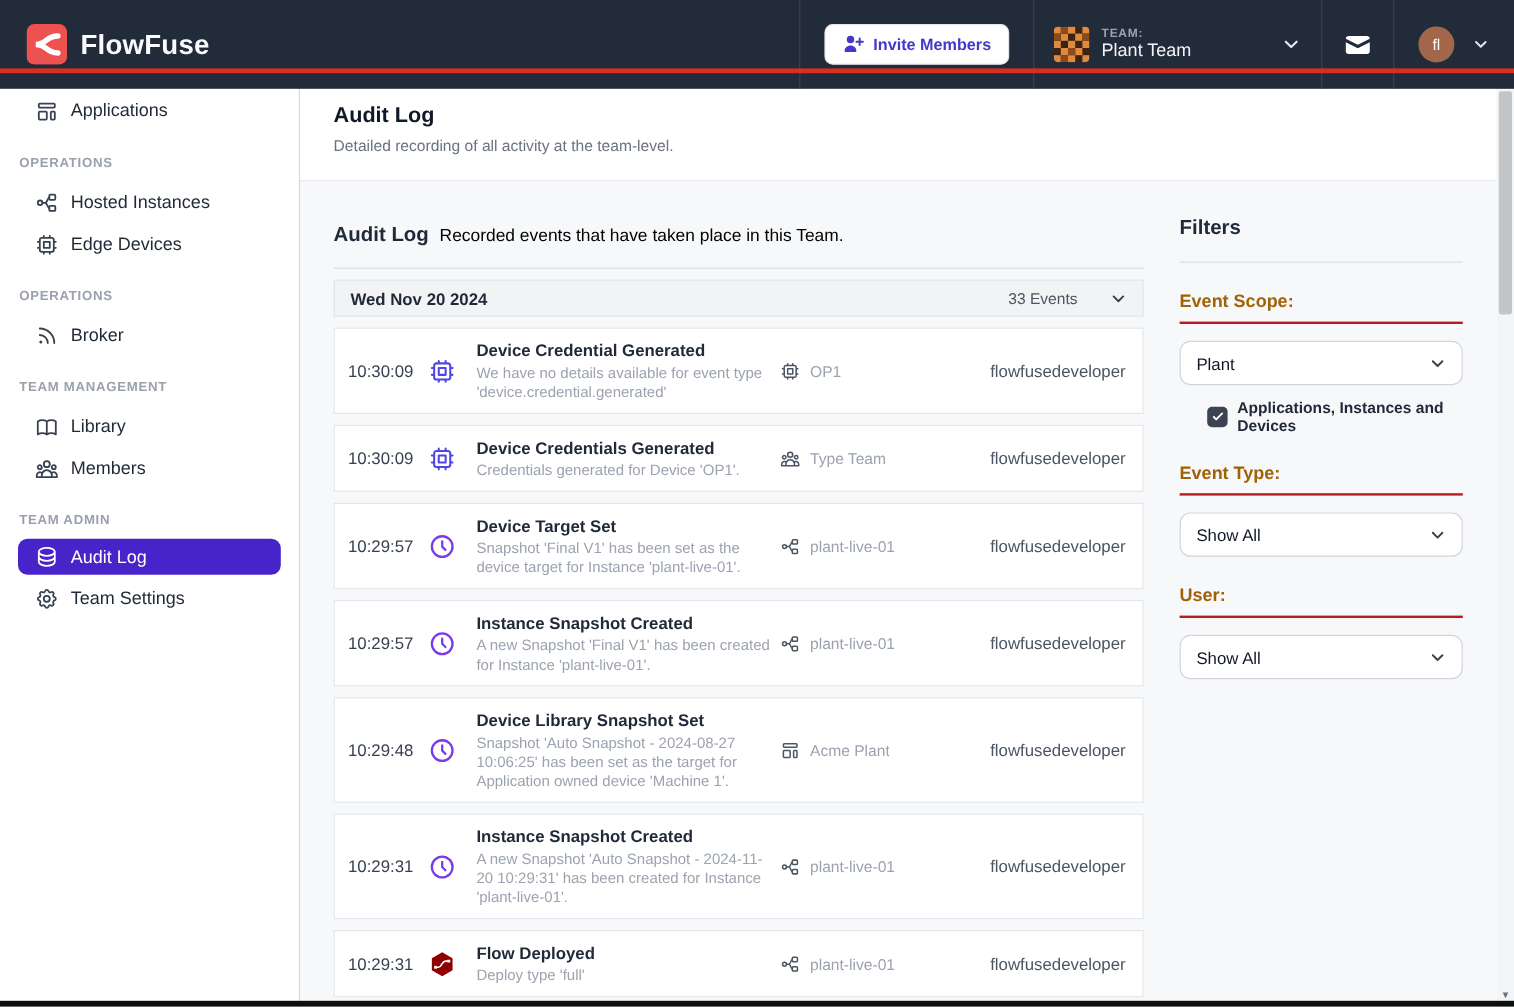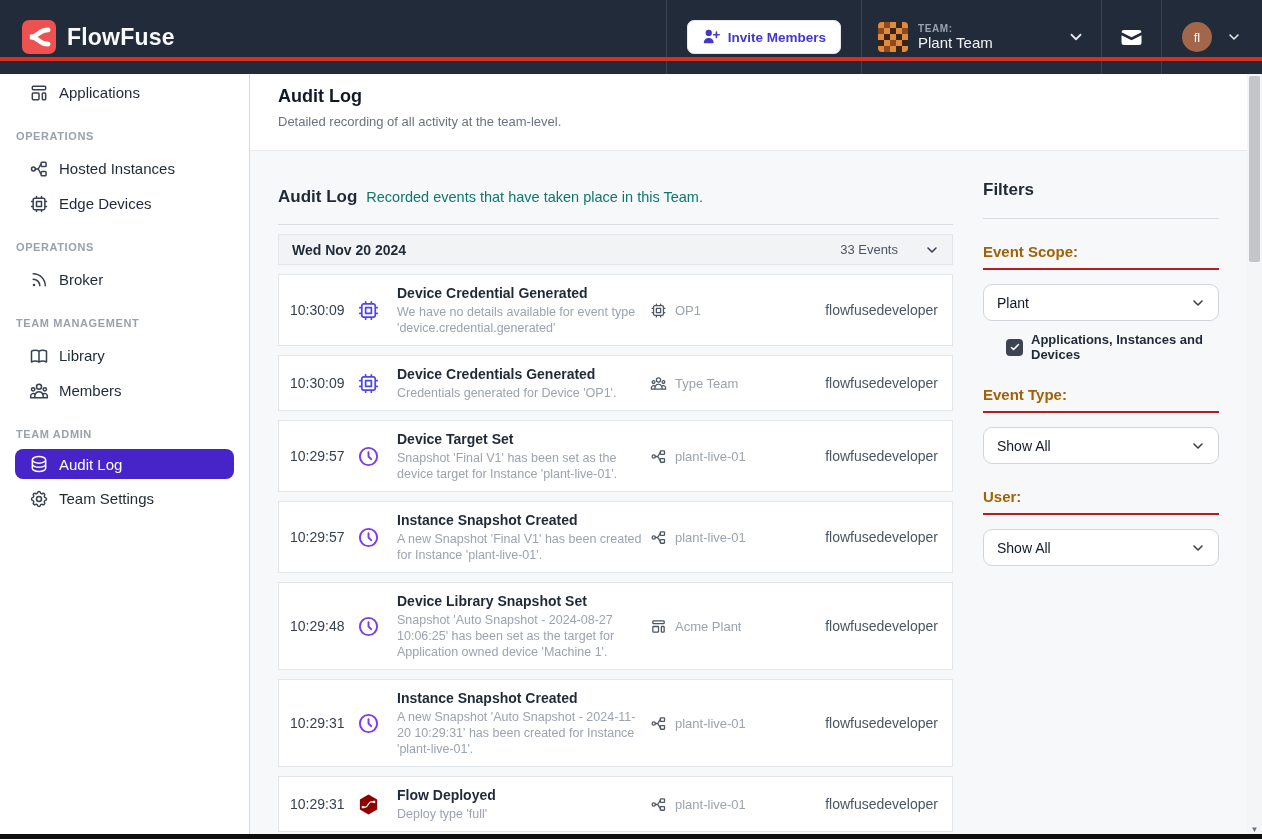--- a/index.html
+++ b/index.html
@@ -40,21 +40,21 @@
 
   
   .main { position:absolute; top:61px; left:250px; right:15px; bottom:0; background:#fff; overflow:hidden; }
   .page-head { padding:25px 28px 21px 28px; }
   .page-title { font-size:18px; font-weight:700; color:#111827; }
   .page-sub { font-size:13px; color:#6B7280; margin-top:7px; }
   .section { background:#F7F8FA; border-top:1px solid #E6E8EB; display:flex; align-items:flex-start; padding:26px 28px; height:695px; }
   .main-col { flex:1 1 auto; min-width:0; }
   .panel-title-row { display:flex; align-items:baseline; gap:9px; }
   .panel-title { font-size:17px; font-weight:700; color:#1F2937; }
-  .panel-sub { font-size:14.5px; color:#0f766e;margin-top:12px; }
+  .panel-sub { font-size:14.5px; color:#000000;margin-top:12px; }
   .panel-hr { border:none; border-top:1px solid #DADDE2; margin-top:17px; }
   .group-head { margin-top:9px; background:#F2F3F5; border:1px solid #E2E5E9; height:31px; display:flex; align-items:center; justify-content:space-between; padding:0 12px 0 13px; }
   .group-date { font-size:14px; font-weight:700; color:#1F2937; }
   .group-right { display:flex; align-items:center; gap:26px; }
   .group-count { font-size:13px; color:#4B5563; }
   .group-chev { width:16px; height:16px; color:#374151; cursor:pointer; }
   .event-row { margin-top:9px; background:#fff; border:1px solid #E3E6EA; display:flex; align-items:center; padding:9px 14px 9px 11px; }
   .ev-time { width:63px; flex:0 0 auto; font-size:14px; color:#374151; }
   .ev-iconwrap { width:44px; flex:0 0 auto; display:flex; justify-content:flex-start; padding-left:4px; }
   .ev-iconwrap .icon { width:23px; height:23px; }

